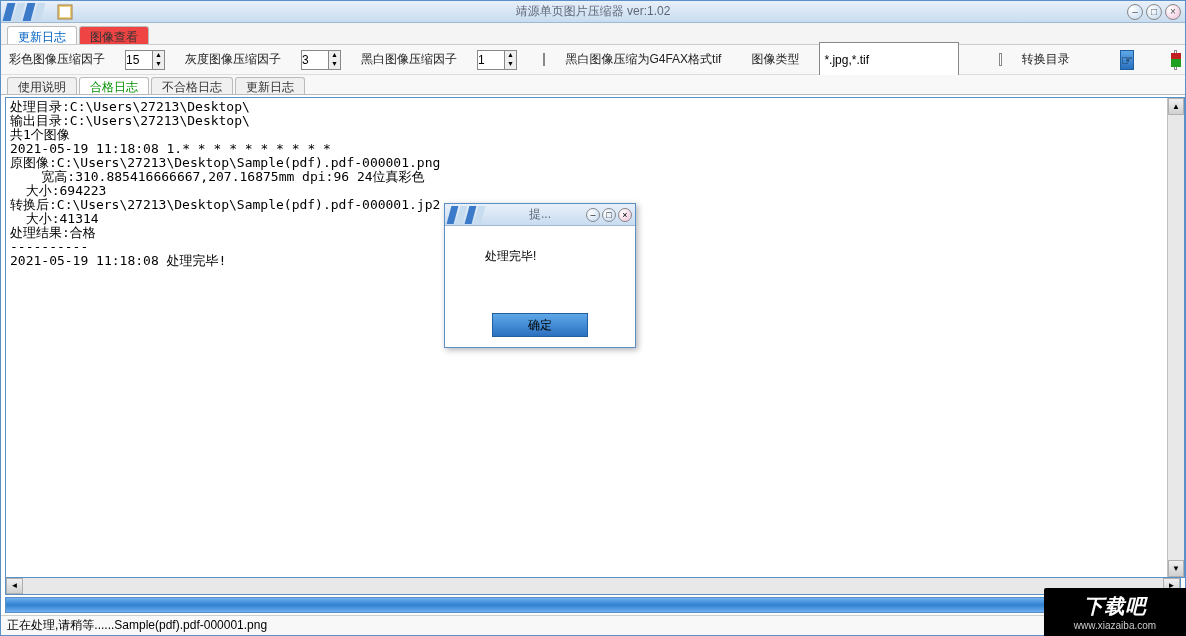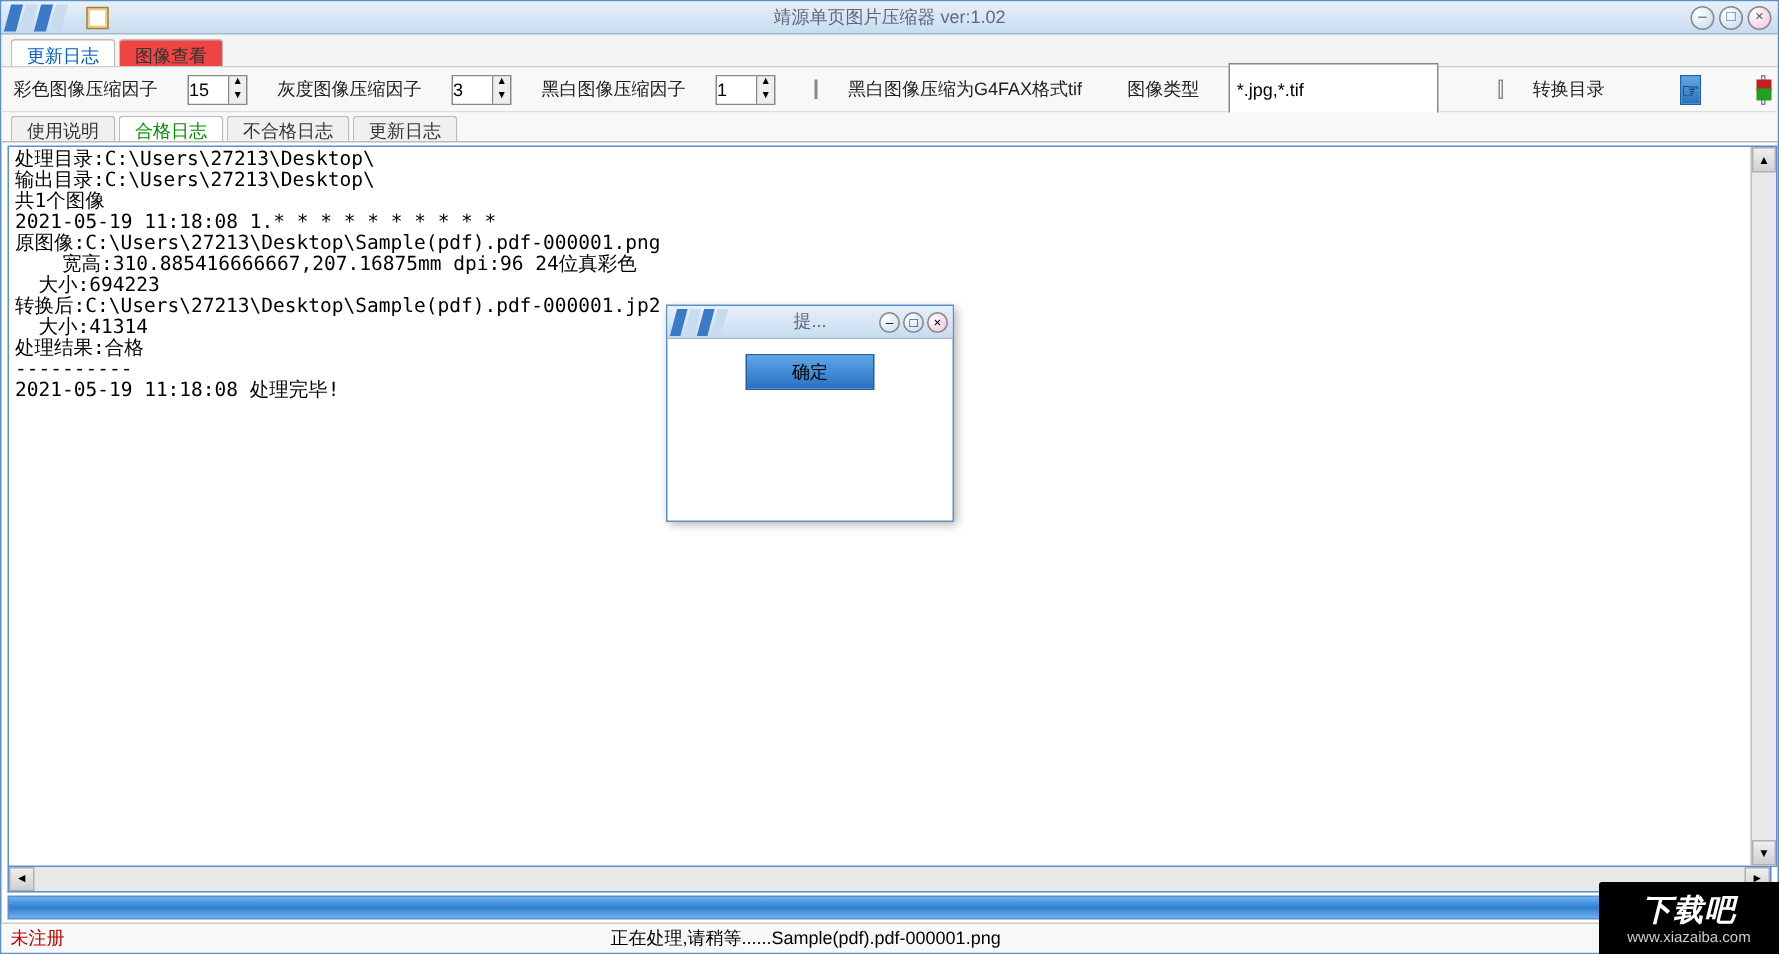--- a/index.html
+++ b/index.html
@@ -70,24 +70,24 @@
 
 .dialog { position: absolute; left: 444px; top: 203px; width: 192px; height: 145px; background: #fff; border: 1px solid #5a8fc8; box-shadow: 2px 2px 6px rgba(0,0,0,0.3); display: flex; flex-direction: column; }
 .dialog-titlebar { height: 22px; background: linear-gradient(to bottom, #e8f0fa, #c8dcf0); display: flex; align-items: center; position: relative; border-bottom: 1px solid #a0b8d0; }
 .dialog-stripes { display: flex; gap: 2px; padding-left: 4px; height: 100%; align-items: center; }
 .dialog-stripes span { width: 7px; height: 18px; transform: skewX(-15deg); display: inline-block; }
 .dialog-title { position: absolute; left: 50%; transform: translateX(-50%); color: #606878; font-size: 12px; }
 .dialog-controls { position: absolute; right: 3px; display: flex; gap: 2px; }
 .dlg-btn-c { width: 14px; height: 14px; border-radius: 50%; border: 1px solid #888; font-size: 9px; line-height: 12px; text-align: center; cursor: pointer; }
 .dialog-body { flex: 1; padding: 22px 12px 6px 40px; font-size: 12px; color: #000; }
 .dialog-footer { height: 44px; display: flex; align-items: center; justify-content: center; }
-.dialog-ok { width: 86px; height: 24px; background: linear-gradient(to bottom, #5fa8e8, #2a70c0); border: 1px solid #2060a0; color: #000; cursor: pointer; font-size: 12px; display: flex; align-items: center; justify-content: center; }
-
-
-.watermark { position: absolute; right: 0; bottom: 0; width: 120px; height: 48px; background: #000; color: #fff; display: flex; flex-direction: column; align-items: center; justify-content: center; font-family: "Microsoft YaHei", sans-serif; z-index: 5; border-radius: 2px 0 0 0; }
+.dialog-ok { width: 96px; height: 24px; background: linear-gradient(to bottom, #5fa8e8, #2a70c0); border: 1px solid #2060a0; color: #000; cursor: pointer; font-size: 12px; display: flex; align-items: center; justify-content: center; }
+
+
+.watermark { position: absolute; right: 0; bottom: 0; width: 142px; height: 48px; background: #000; color: #fff; display: flex; flex-direction: column; align-items: center; justify-content: center; font-family: "Microsoft YaHei", sans-serif; z-index: 5; border-radius: 2px 0 0 0; }
 .watermark-main { font-size: 20px; font-weight: bold; letter-spacing: 1px; font-style: italic; }
 .watermark-url { font-size: 10px; color: #ccc; }
 
 
 .hand-icon { font-size: 14px; color: #000; }
 </style>
 </head>
 <body>
 
 <div class="window">
@@ -188,41 +188,41 @@
     <div class="hscroll-btn">◄</div>
     <div class="hscroll-track"></div>
     <div class="hscroll-btn">►</div>
   </div>
 
   <div class="progress-row">
     <div class="progress-bar"></div>
   </div>
 
   <div class="statusbar">
-    <div class="status-left">未注册</div>
     <div class="status-mid">正在处理,请稍等......Sample(pdf).pdf-000001.png</div>
   </div>
 
 </div>
 
 <div class="dialog">
   <div class="dialog-titlebar">
     <div class="dialog-stripes">
       <span class="stripe-blue"></span>
         <span class="stripe-light"></span>
         <span class="stripe-blue"></span>
         <span class="stripe-light"></span>
     </div>
     <div class="dialog-title">提...</div>
     <div class="dialog-controls">
       <div class="dlg-btn-c tb-min">–</div>
       <div class="dlg-btn-c tb-max">□</div>
       <div class="dlg-btn-c tb-close">×</div>
     </div>
   </div>
+  <div class="dialog-body">处理完毕!</div>
   <div class="dialog-footer">
     <div class="dialog-ok">确定</div>
   </div>
 </div>
 
 <div class="watermark">
   <div class="watermark-main">下载吧</div>
   <div class="watermark-url">www.xiazaiba.com</div>
 </div>
 

